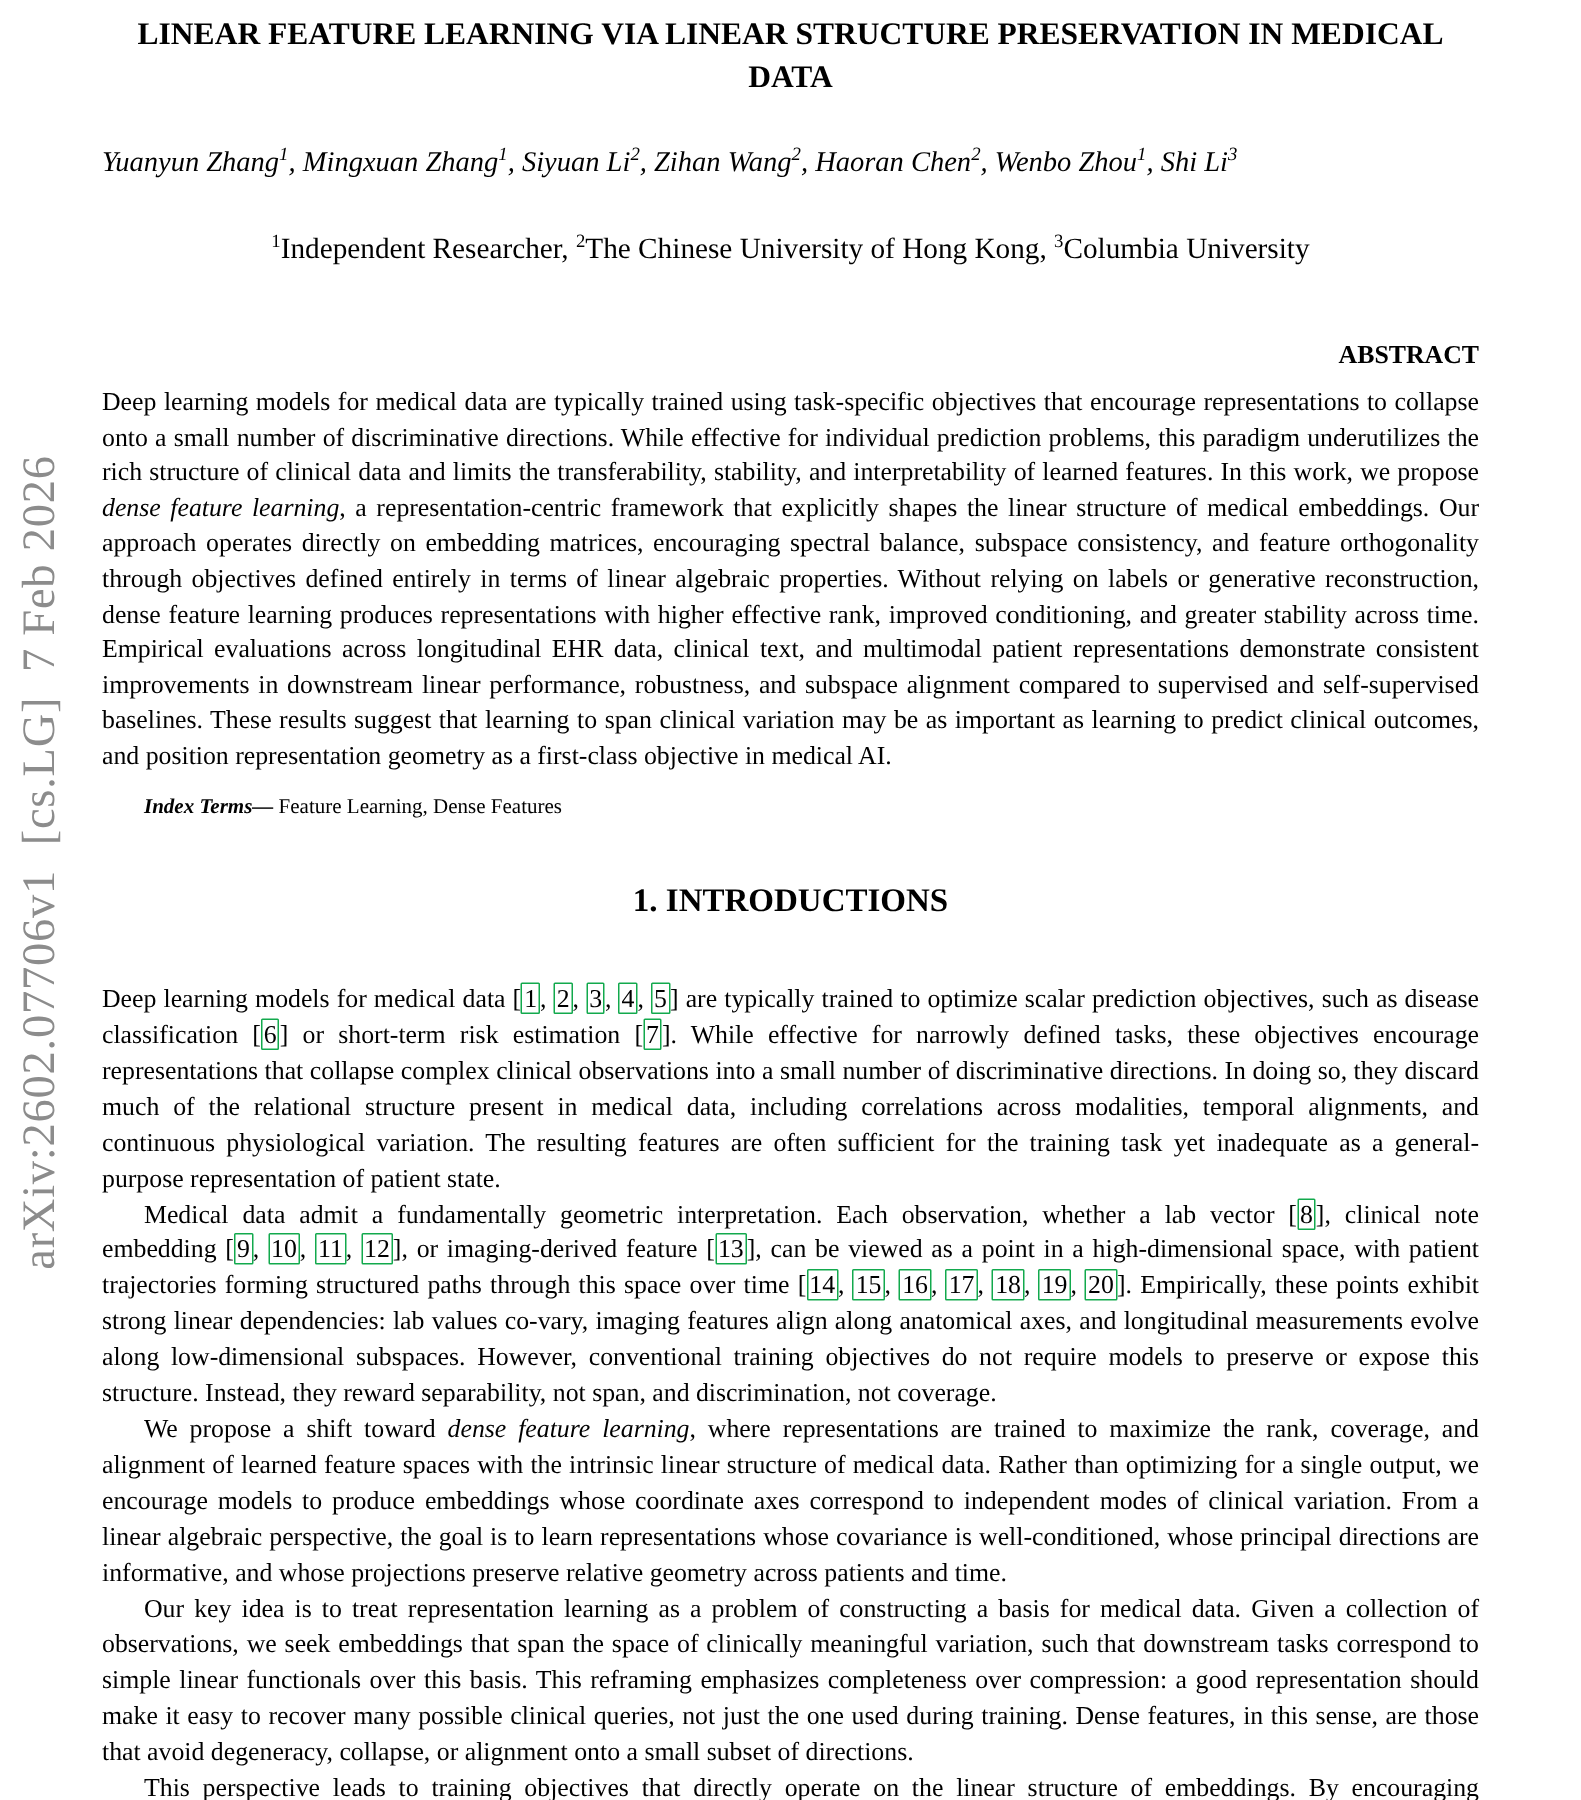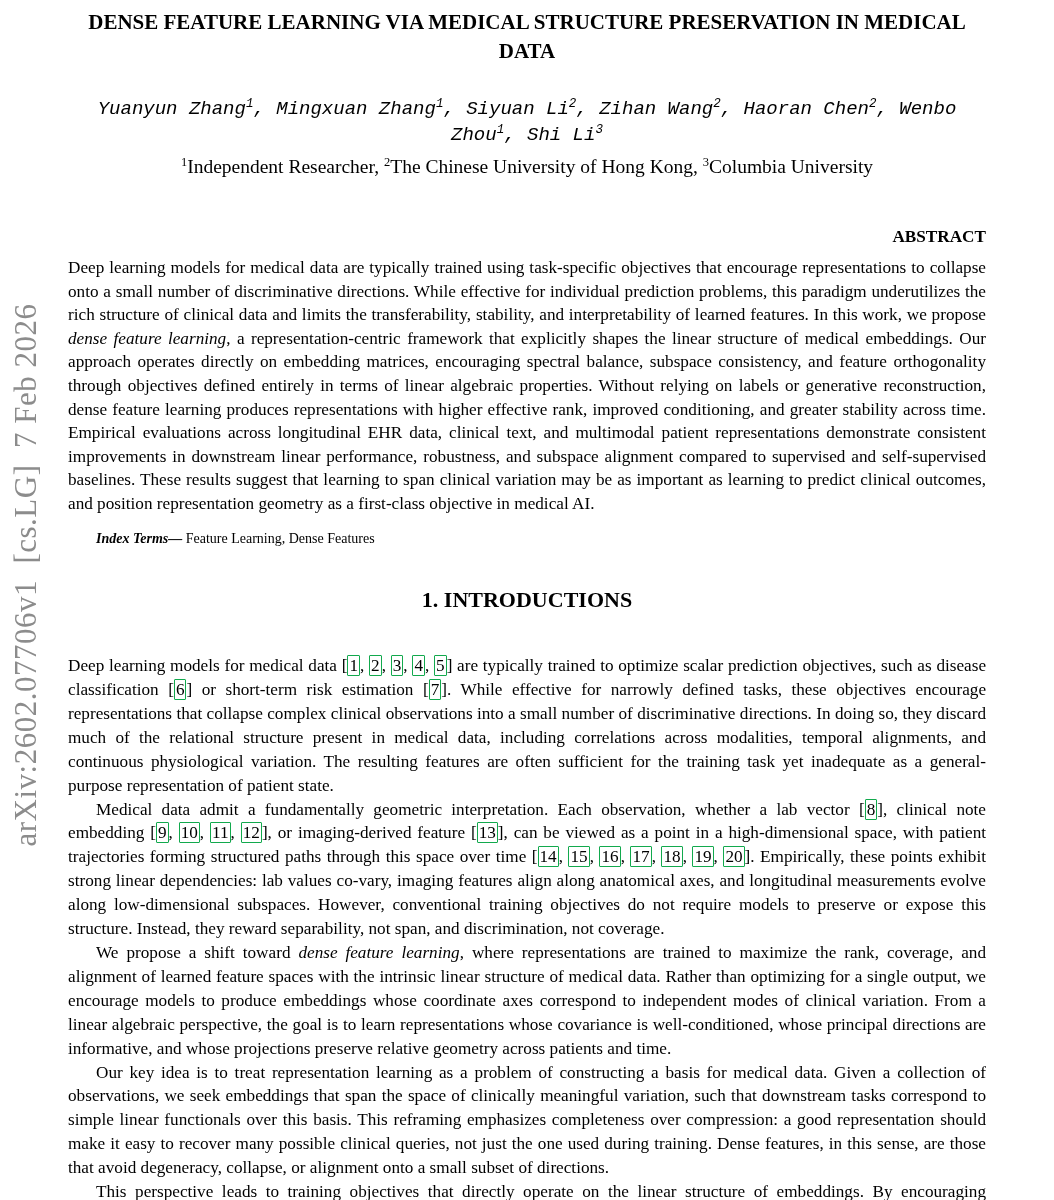--- a/index.html
+++ b/index.html
@@ -32,29 +32,27 @@
   }
   .title {
     margin-top: 8px;
     text-align: center;
     font-weight: bold;
     font-size: 21px;
     line-height: 29px;
   }
   .authors {
     margin-top: 30px;
-    text-align: center;
     font-style: italic;
     font-size: 19px;
     line-height: 26px;
-    font-family: Liberation Mono, monospace;
   }
   .authors sup, .affils sup { font-size: 12.5px; line-height: 0; }
   .affils {
-    margin-top: 6px;
+    margin-top: 32px;
     text-align: center;
     font-size: 19.5px;
     line-height: 26px;
   }
   .abstract-head {
     margin-top: 47px;
     text-align: right;
     font-weight: bold;
     font-size: 17.2px;
   }
@@ -94,21 +92,21 @@
 </style>
 </head>
 <body>
 
 <div class="page">
 
   <div class="watermark">arXiv:2602.07706v1  [cs.LG]  7 Feb 2026</div>
 
   <div class="content">
 
-    <h1 class="title">DENSE FEATURE LEARNING VIA MEDICAL STRUCTURE PRESERVATION IN MEDICAL DATA</h1>
+    <h1 class="title">LINEAR FEATURE LEARNING VIA LINEAR STRUCTURE PRESERVATION IN MEDICAL DATA</h1>
 
     <div class="authors"><span>Yuanyun Zhang<sup>1</sup></span>, <span>Mingxuan Zhang<sup>1</sup></span>, <span>Siyuan Li<sup>2</sup></span>, <span>Zihan Wang<sup>2</sup></span>, <span>Haoran Chen<sup>2</sup></span>, <span>Wenbo Zhou<sup>1</sup></span>, <span>Shi Li<sup>3</sup></span></div>
 
     <div class="affils"><span><sup>1</sup>Independent Researcher</span>, <span><sup>2</sup>The Chinese University of Hong Kong</span>, <span><sup>3</sup>Columbia University</span></div>
 
     <div class="abstract-head">ABSTRACT</div>
 
     <div class="abstract">Deep learning models for medical data are typically trained using task-specific objectives that encourage representations to collapse onto a small number of discriminative directions. While effective for individual prediction problems, this paradigm underutilizes the rich structure of clinical data and limits the transferability, stability, and interpretability of learned features. In this work, we propose <i>dense feature learning</i>, a representation-centric framework that explicitly shapes the linear structure of medical embeddings. Our approach operates directly on embedding matrices, encouraging spectral balance, subspace consistency, and feature orthogonality through objectives defined entirely in terms of linear algebraic properties. Without relying on labels or generative reconstruction, dense feature learning produces representations with higher effective rank, improved conditioning, and greater stability across time. Empirical evaluations across longitudinal EHR data, clinical text, and multimodal patient representations demonstrate consistent improvements in downstream linear performance, robustness, and subspace alignment compared to supervised and self-supervised baselines. These results suggest that learning to span clinical variation may be as important as learning to predict clinical outcomes, and position representation geometry as a first-class objective in medical AI.</div>
 
     <div class="index-terms"><span class="it-label">Index Terms—</span><span> Feature Learning, Dense Features</span></div>

